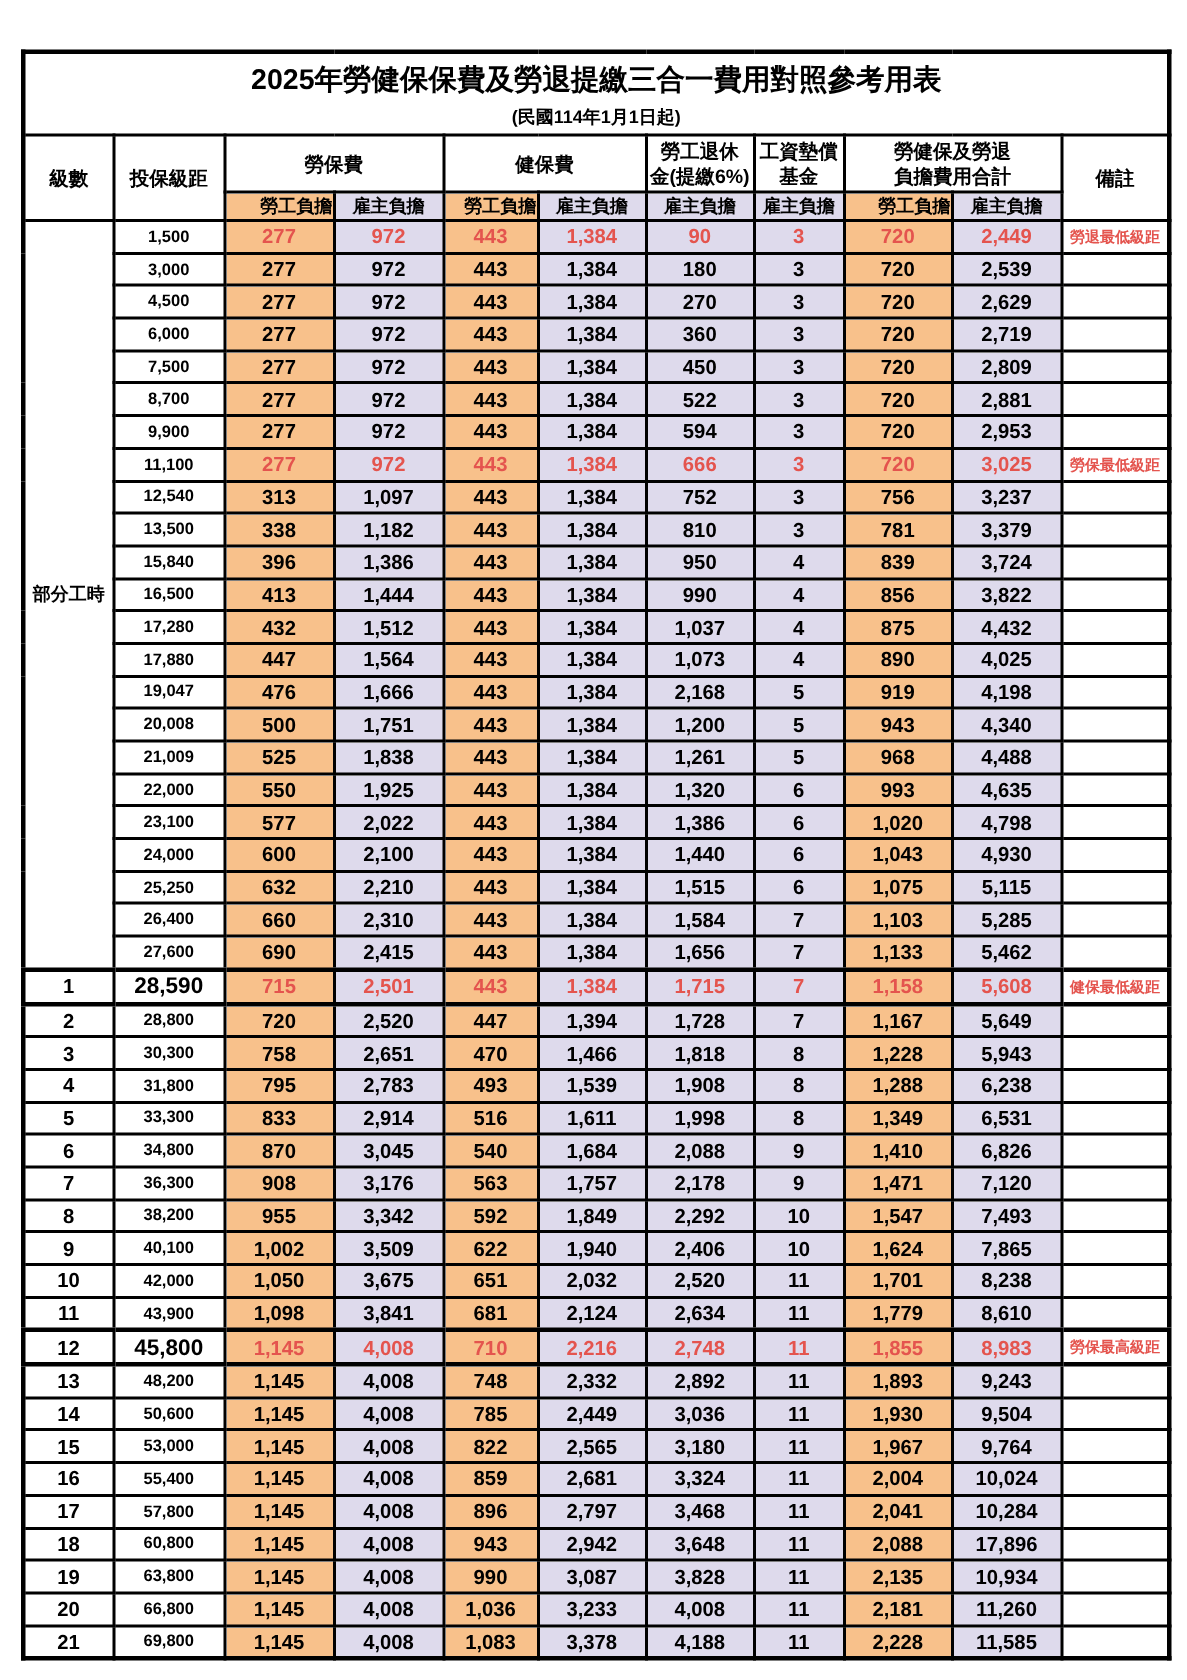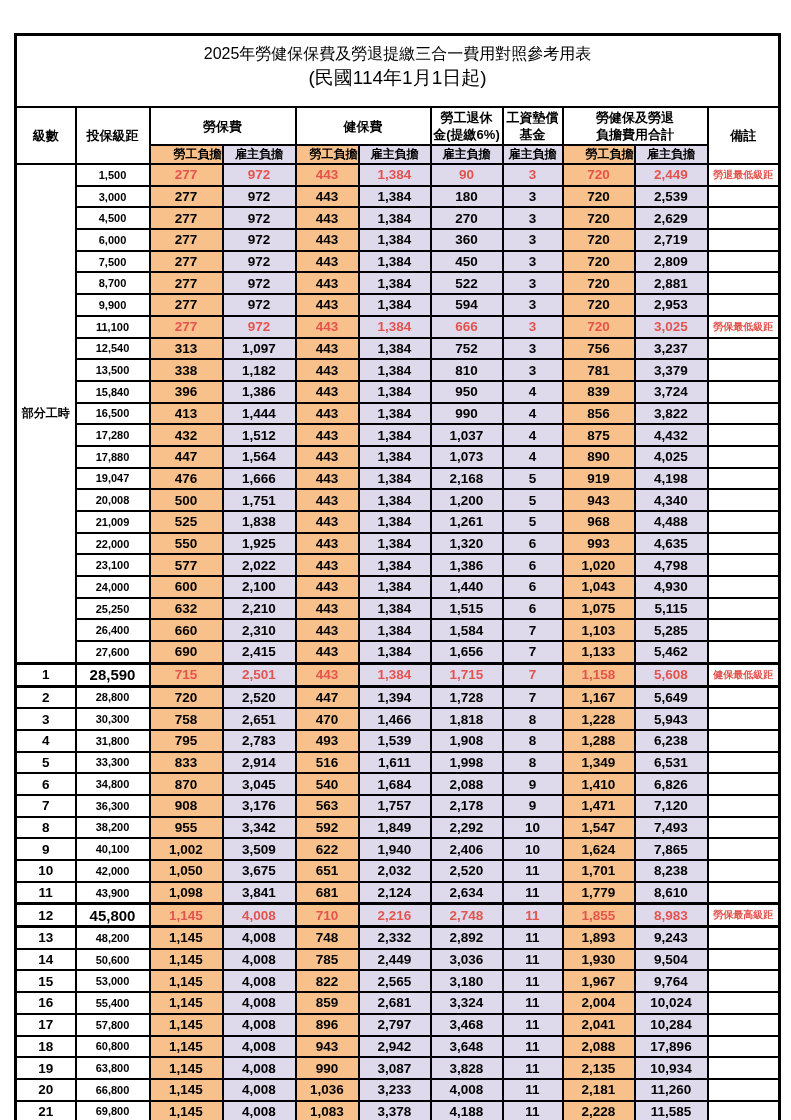--- a/index.html
+++ b/index.html
@@ -19,22 +19,22 @@
     border-collapse:collapse;table-layout:fixed;width:764px;
     border:3px solid var(--line);
   }
   th,td{
     border:2px solid var(--line);
     padding:0;text-align:center;vertical-align:middle;
     overflow:hidden;white-space:nowrap;
   }
   
   .title-cell{background:#fff;}
-  .title-line1{display:block;font-size:16px;font-weight:normal;line-height:29px;padding-top:3px;}
-  .title-line2{display:block;font-size:19px;font-weight:normal;line-height:20px;padding-bottom:18px;}
+  .title-line1{display:block;font-size:19px;font-weight:bold;line-height:29px;padding-top:3px;}
+  .title-line2{display:block;font-size:12px;font-weight:bold;line-height:20px;padding-bottom:1px;}
   
   thead th{font-weight:bold;background:#fff;}
   tr.h1 th{height:36px;font-size:13px;line-height:17px;}
   tr.h2 th{height:16px;font-size:12px;}
   .two-line span{display:block;line-height:17px;}
   th.emp{background:var(--emp-bg);text-align:right;}
   th.er{background:var(--er-bg);}
   
   tbody td{height:19.7px;font-size:13.5px;font-weight:bold;}
   td.emp{background:var(--emp-bg);}

